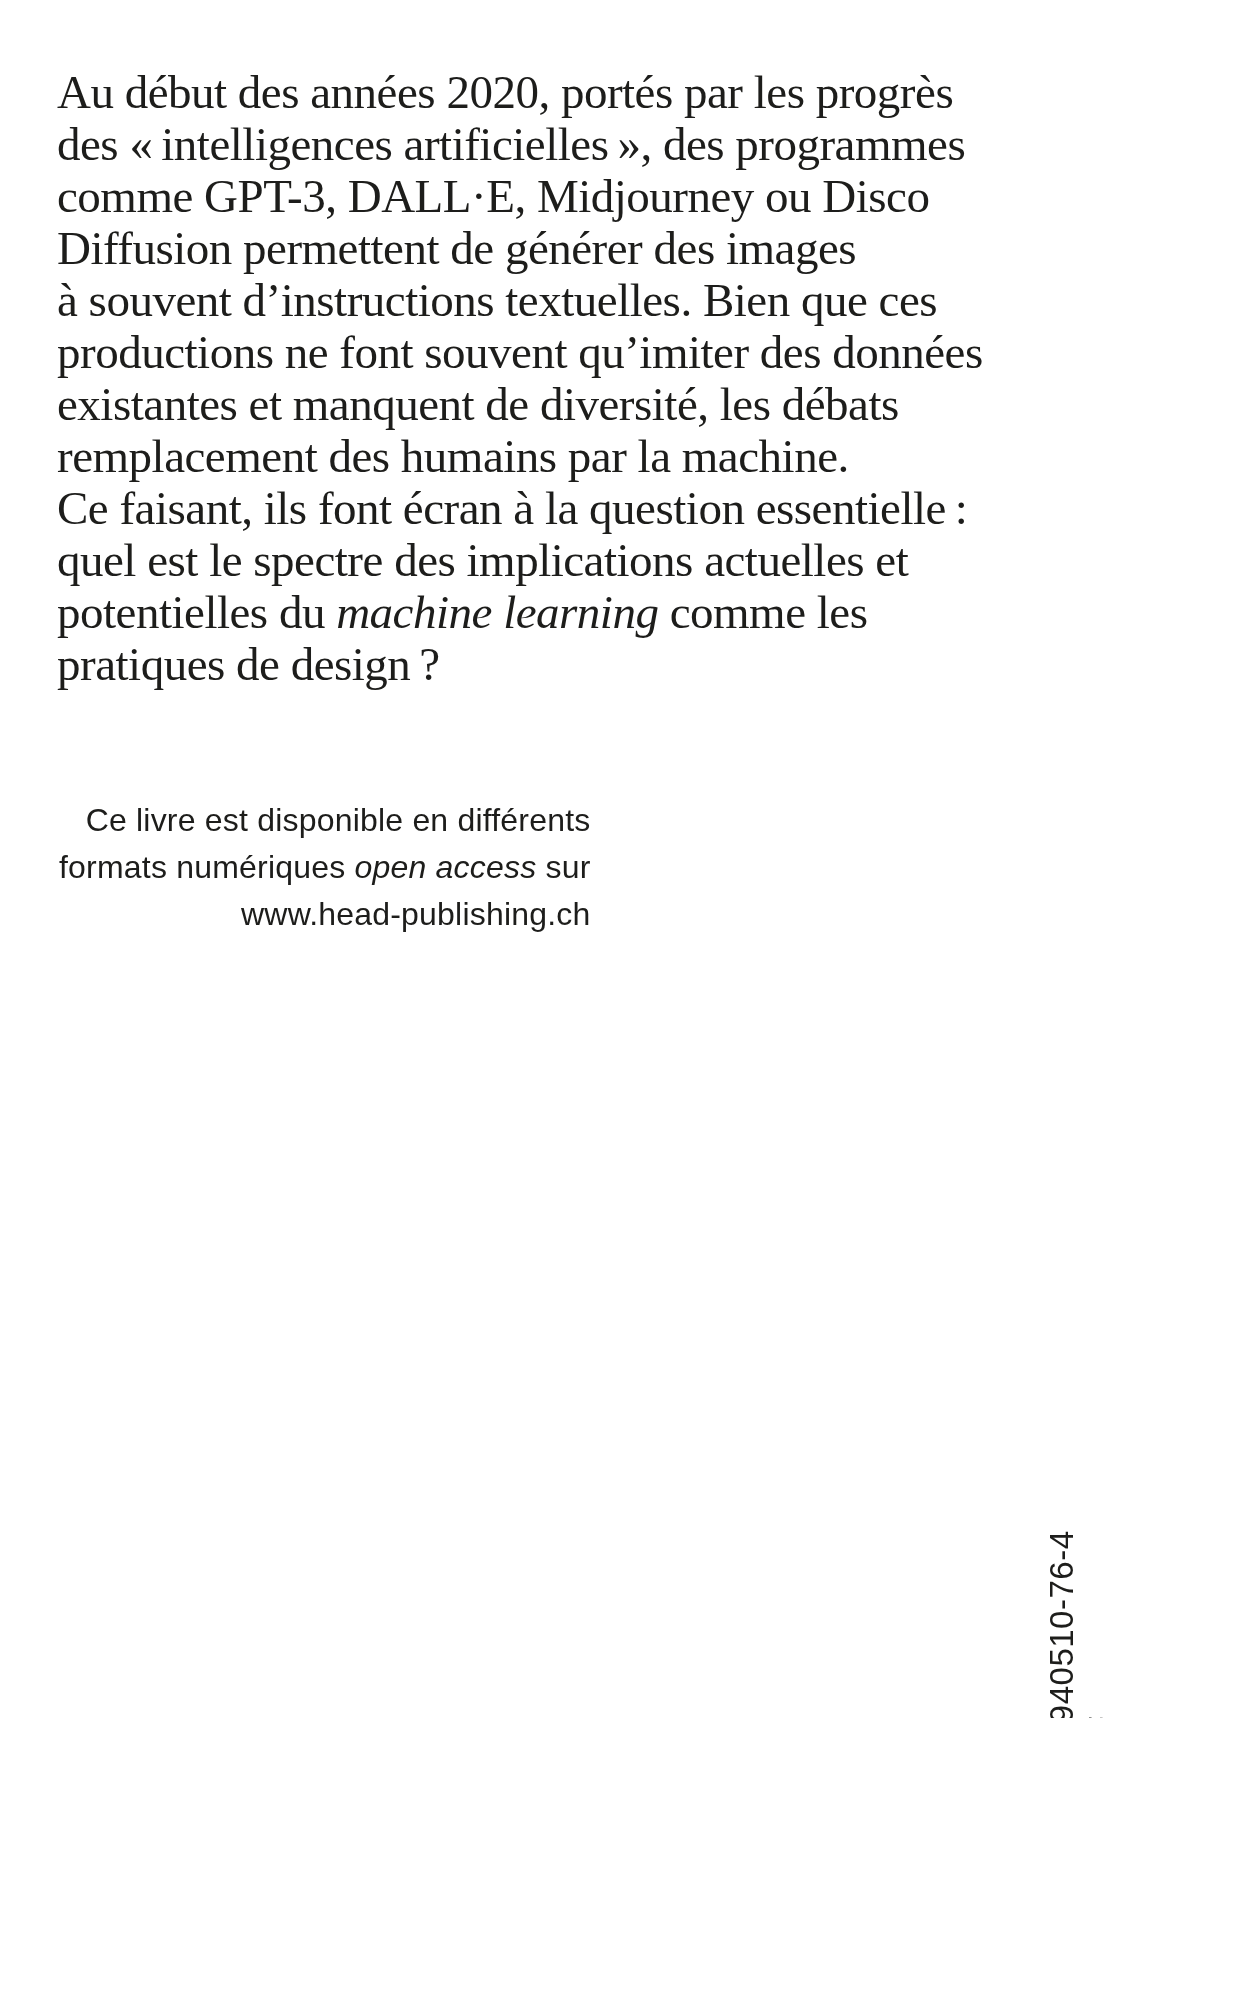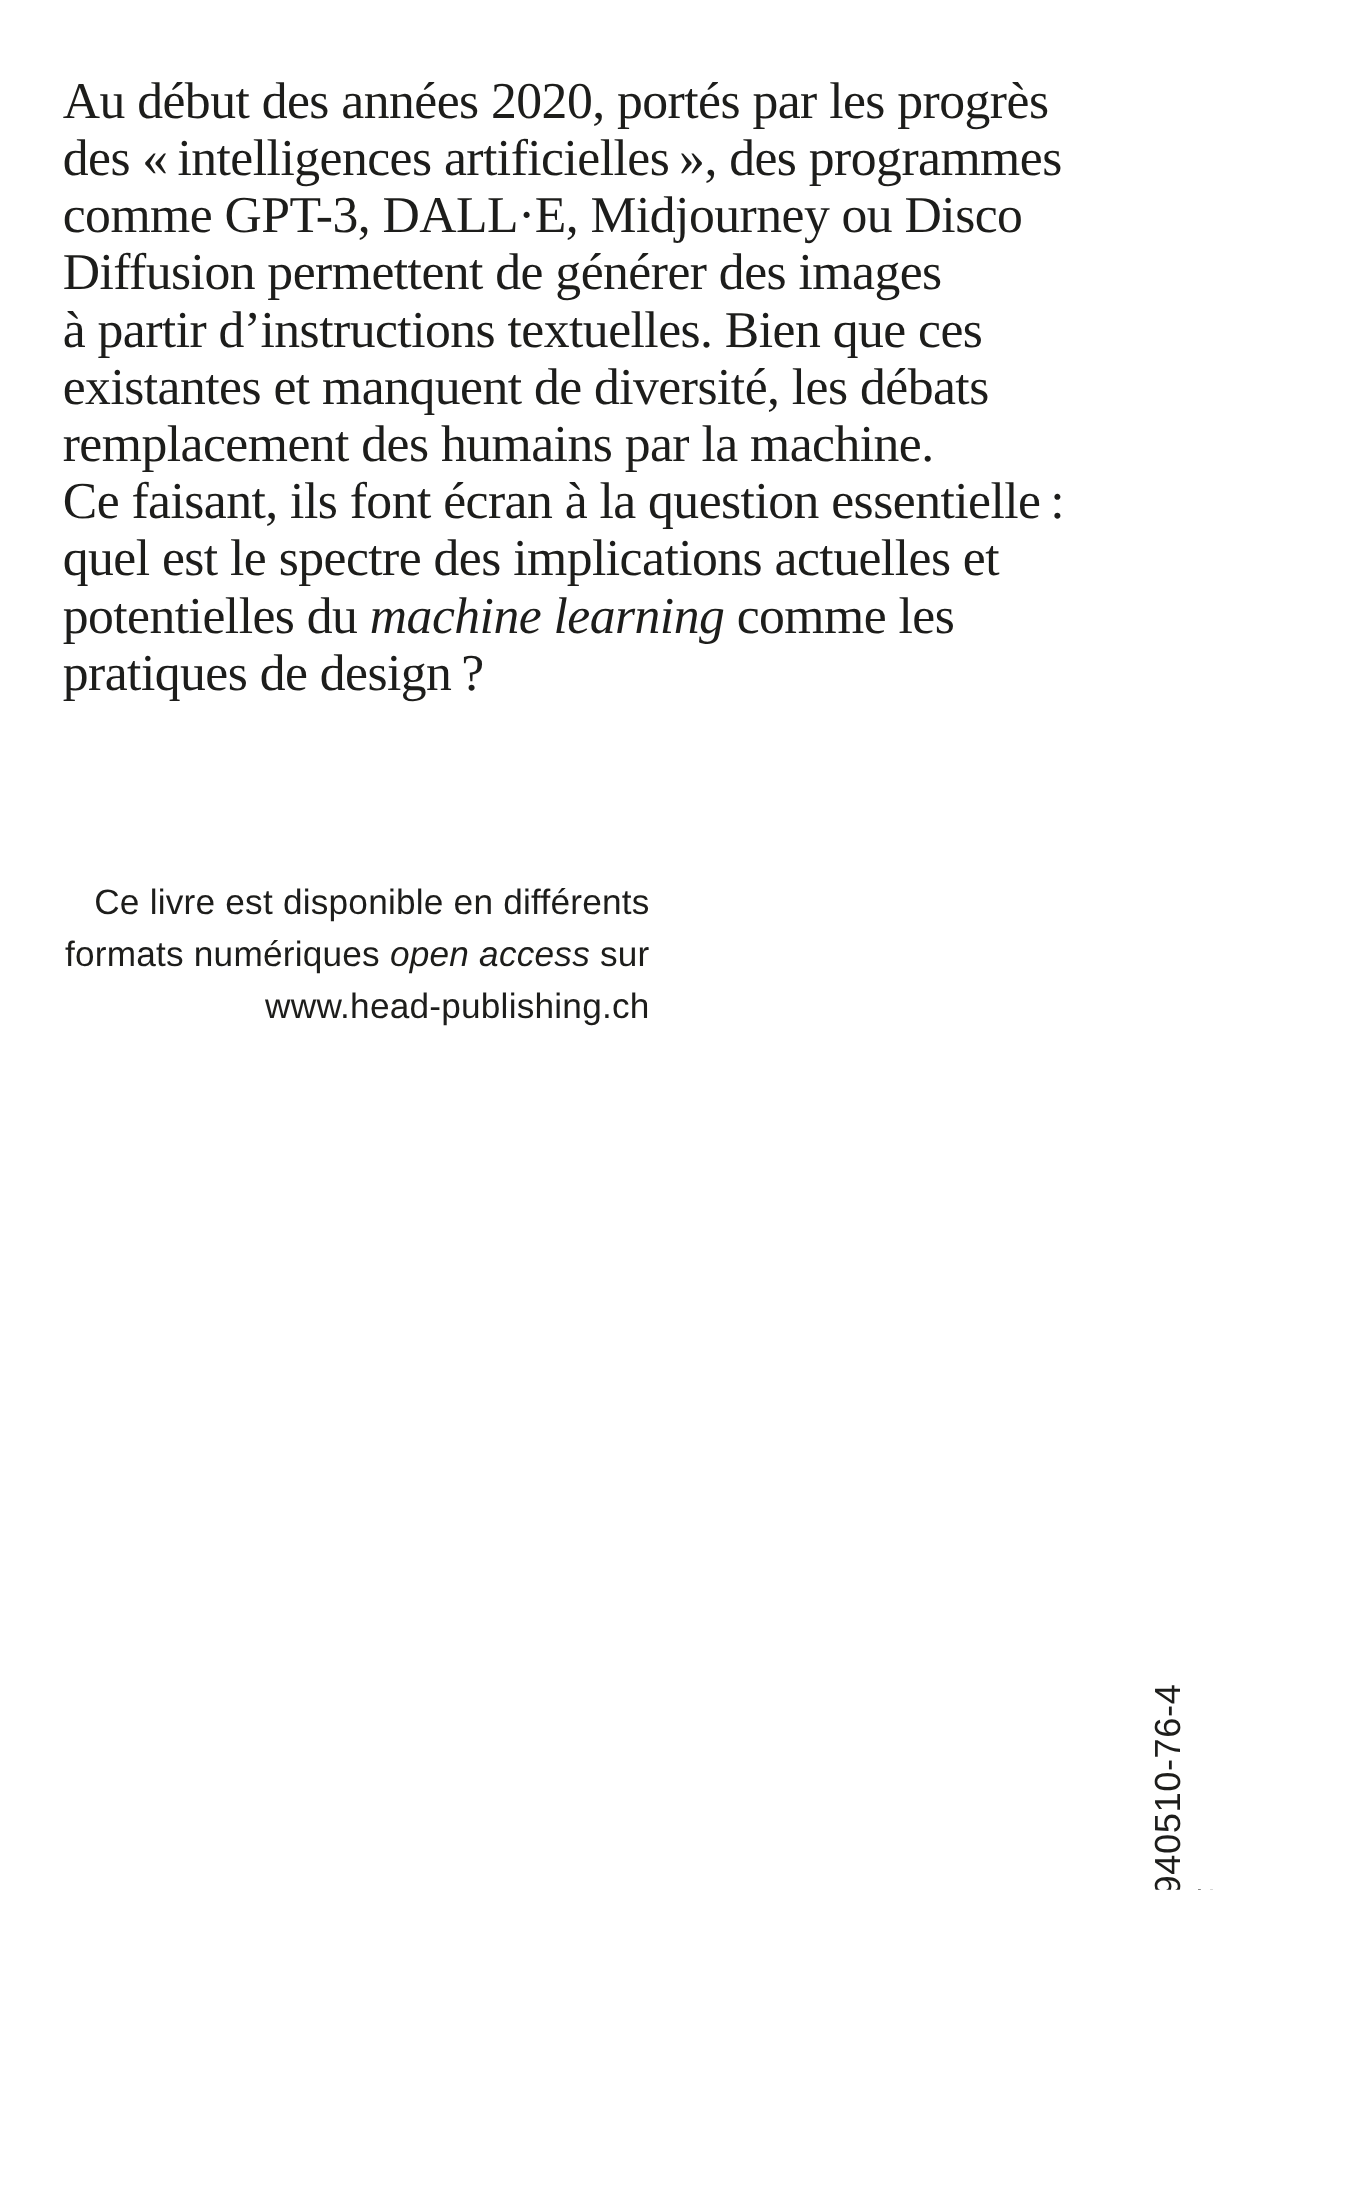--- a/index.html
+++ b/index.html
@@ -106,21 +106,22 @@
 </head>
 <body>
 
 <div class="cover">
 
   <section class="blurb">
     <div class="line">Au début des années 2020, portés par les progrès</div>
     <div class="line">des « intelligences artificielles », des programmes</div>
     <div class="line">comme GPT-3, DALL·E, Midjourney ou Disco</div>
     <div class="line">Diffusion permettent de générer des images</div>
-    <div class="line">à partir d’instructions textuelles. Bien que ces</div>
+    <div class="line">à souvent d’instructions textuelles. Bien que ces</div>
+    <div class="line">productions ne font souvent qu’imiter des données</div>
     <div class="line">existantes et manquent de diversité, les débats</div>
     <div class="line">remplacement des humains par la machine.</div>
     <div class="line">Ce faisant, ils font écran à la question essentielle :</div>
     <div class="line">quel est le spectre des implications actuelles et</div>
     <div class="line"><span>potentielles du </span><em>machine learning</em><span> comme les</span></div>
     <div class="line">pratiques de design ?</div>
   </section>
 
   <section class="availability">
     <div class="line">Ce livre est disponible en différents</div>

